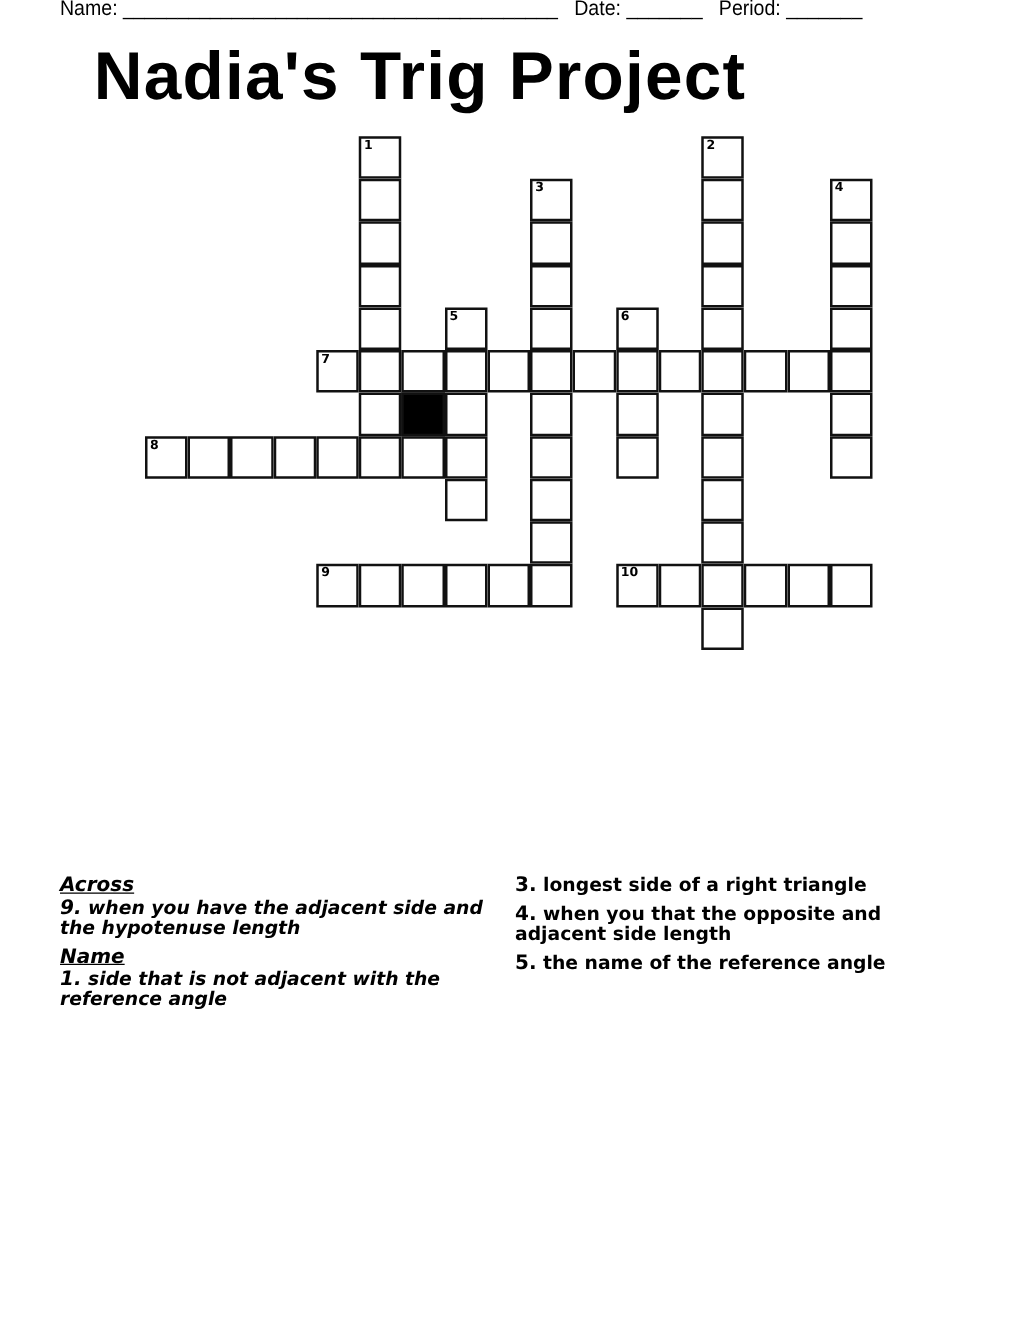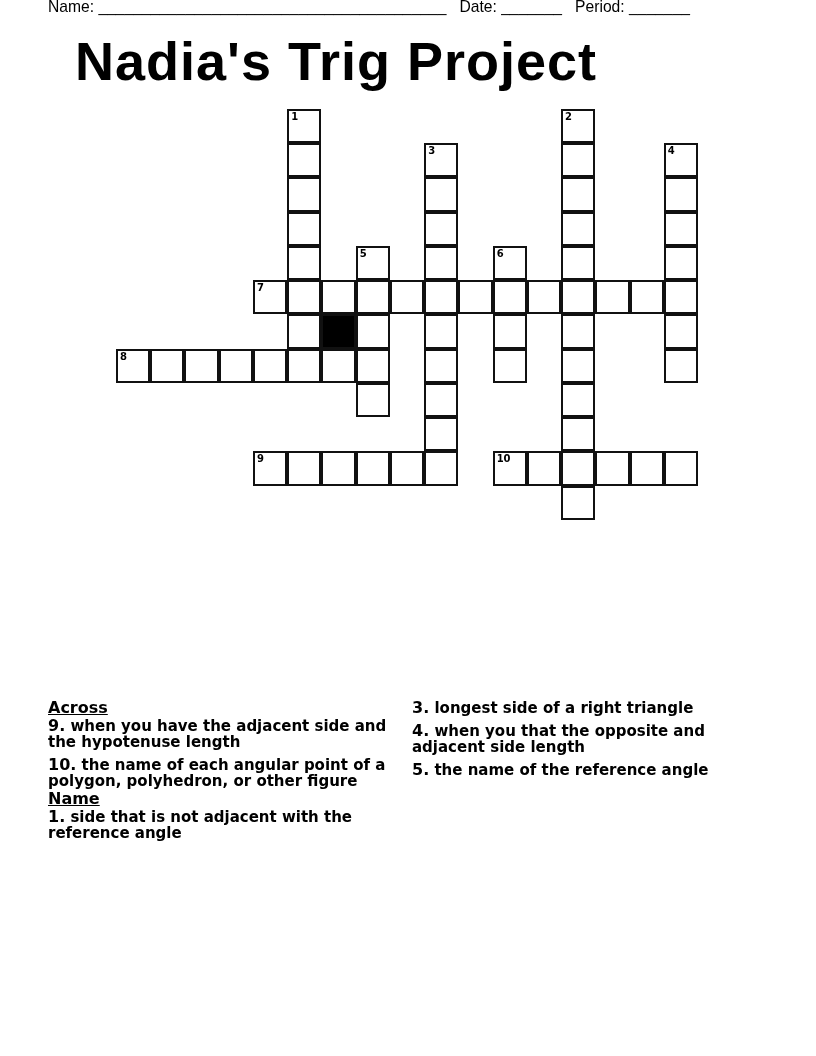--- a/index.html
+++ b/index.html
@@ -4,21 +4,21 @@
 <style>
   html, body { margin: 0; padding: 0; background: #ffffff; }
   body { width: 816px; height: 1056px; position: relative; overflow: hidden; font-family: "Liberation Sans", sans-serif; color: #000; }
   .header-line { position: absolute; top: -3px; left: 48px; font-size: 17px; white-space: pre; font-family: "Liberation Sans", sans-serif; transform: scaleX(0.92); transform-origin: left top; }
   .title { position: absolute; top: 30px; left: 0; width: 672px; text-align: center; font-size: 54px; font-weight: bold; font-family: "Liberation Sans", sans-serif; letter-spacing: 1px; }
   .grid { position: absolute; left: 0; top: 0; width: 816px; height: 560px; }
   .cell { position: absolute; width: 34.24px; height: 34.24px; box-sizing: border-box; border: 2px solid #111; background: #fff; margin-left: -1px; margin-top: -1px; }
   .cell.black { background: #000; }
   .num { position: absolute; top: 1px; left: 2px; font-size: 10px; font-weight: bold; font-family: "DejaVu Sans", sans-serif; line-height: 10px; }
   .clues { position: absolute; top: 700px; font-family: "DejaVu Sans", sans-serif; font-weight: bold; font-size: 15px; line-height: 16px; }
-  .clues.left { left: 48px; width: 350px; }
+  .clues.left { left: 48px; width: 350px; font-style: italic; }
   .clues.right { left: 412px; width: 340px; }
   .sec { text-decoration: underline; font-size: 16px; margin-bottom: 2px; }
   .clue { margin-bottom: 7px; }
   .clue .n { font-size: 16px; }
 </style>
 </head>
 <body>
 
 <div class="header-line"><span>Name:</span> <span>________________________________________</span>   <span>Date:</span> <span>_______</span>   <span>Period:</span> <span>_______</span></div>
 
@@ -113,21 +113,20 @@
     <div class="cell" style="left: 527.88px; top: 452.4px;"></div>
     <div class="cell" style="left: 596.36px; top: 452.4px;"></div>
     <div class="cell" style="left: 630.6px; top: 452.4px;"></div>
     <div class="cell" style="left: 664.84px; top: 452.4px;"></div>
     <div class="cell black" style="left: 322.44px; top: 315.44px;"></div>
   </div>
 
 <div class="clues left">
   <div class="sec">Across</div>
   <div class="clue"><span class="n">9.</span><span> when you have the adjacent side and the hypotenuse length</span></div>
-  <div class="clue" style="margin-bottom:2px"><span class="n">10.</span><span> the name of each angular point of a polygon, polyhedron, or other figure</span></div>
   <div class="sec">Name</div>
   <div class="clue"><span class="n">1.</span><span> side that is not adjacent with the reference angle</span></div>
 </div>
 
 <div class="clues right">
   <div class="clue"><span class="n">3.</span><span> longest side of a right triangle</span></div>
   <div class="clue"><span class="n">4.</span><span> when you that the opposite and adjacent side length</span></div>
   <div class="clue"><span class="n">5.</span><span> the name of the reference angle</span></div>
 </div>
 

